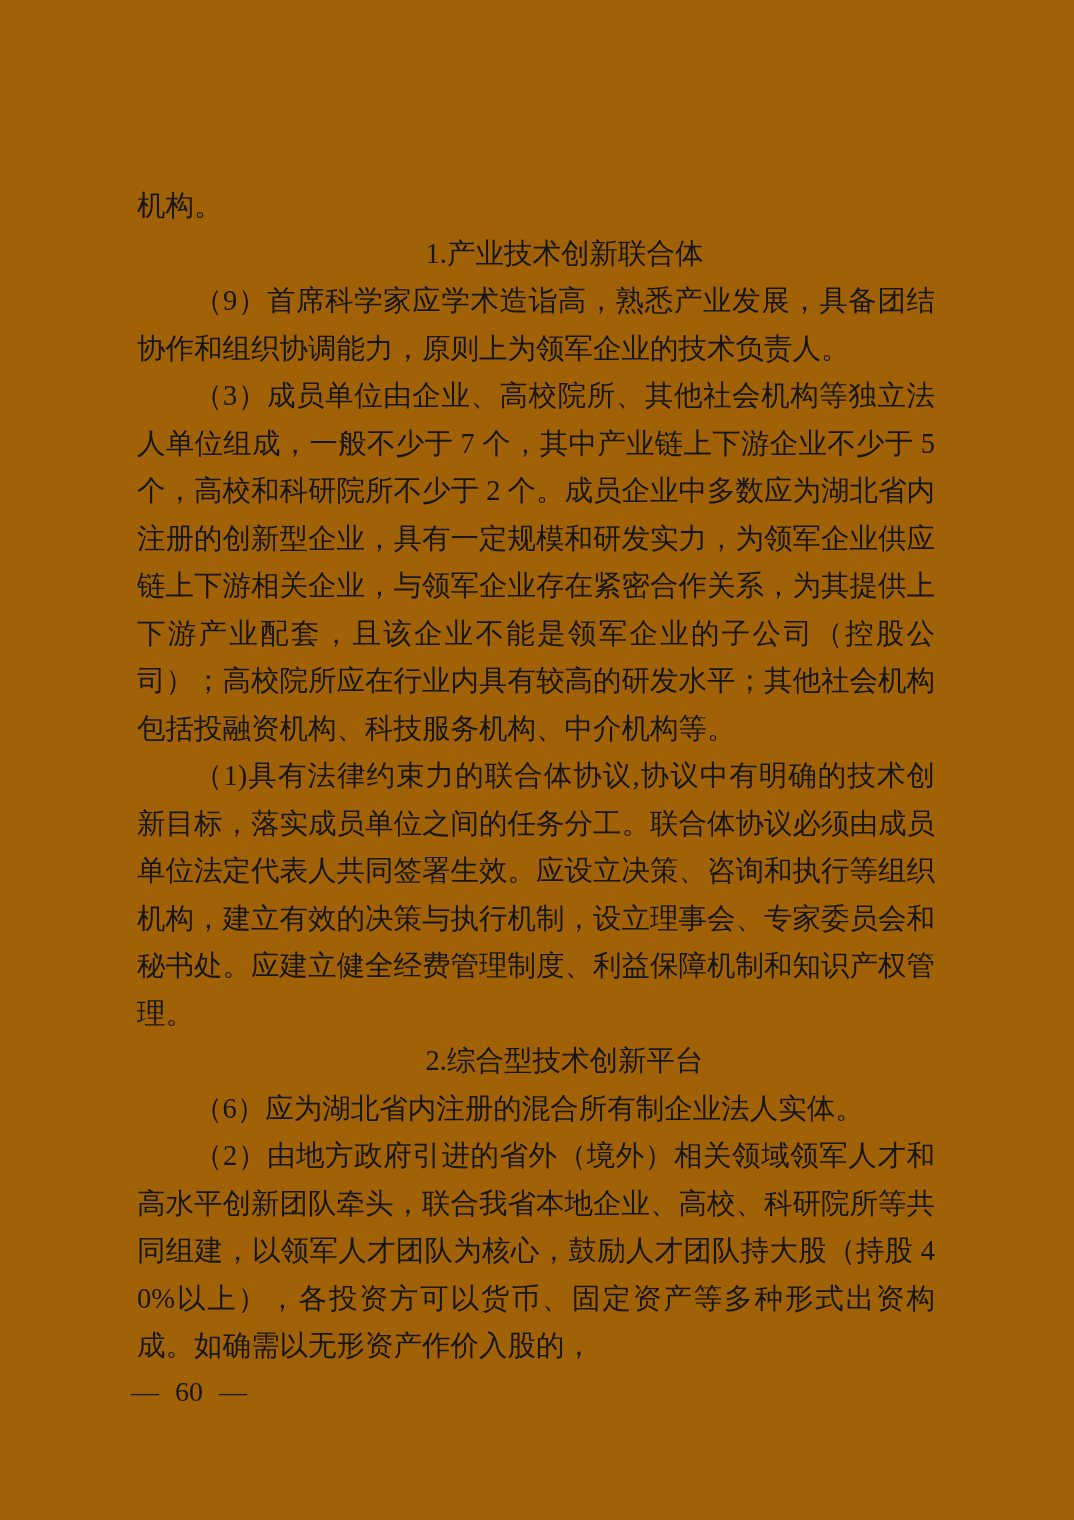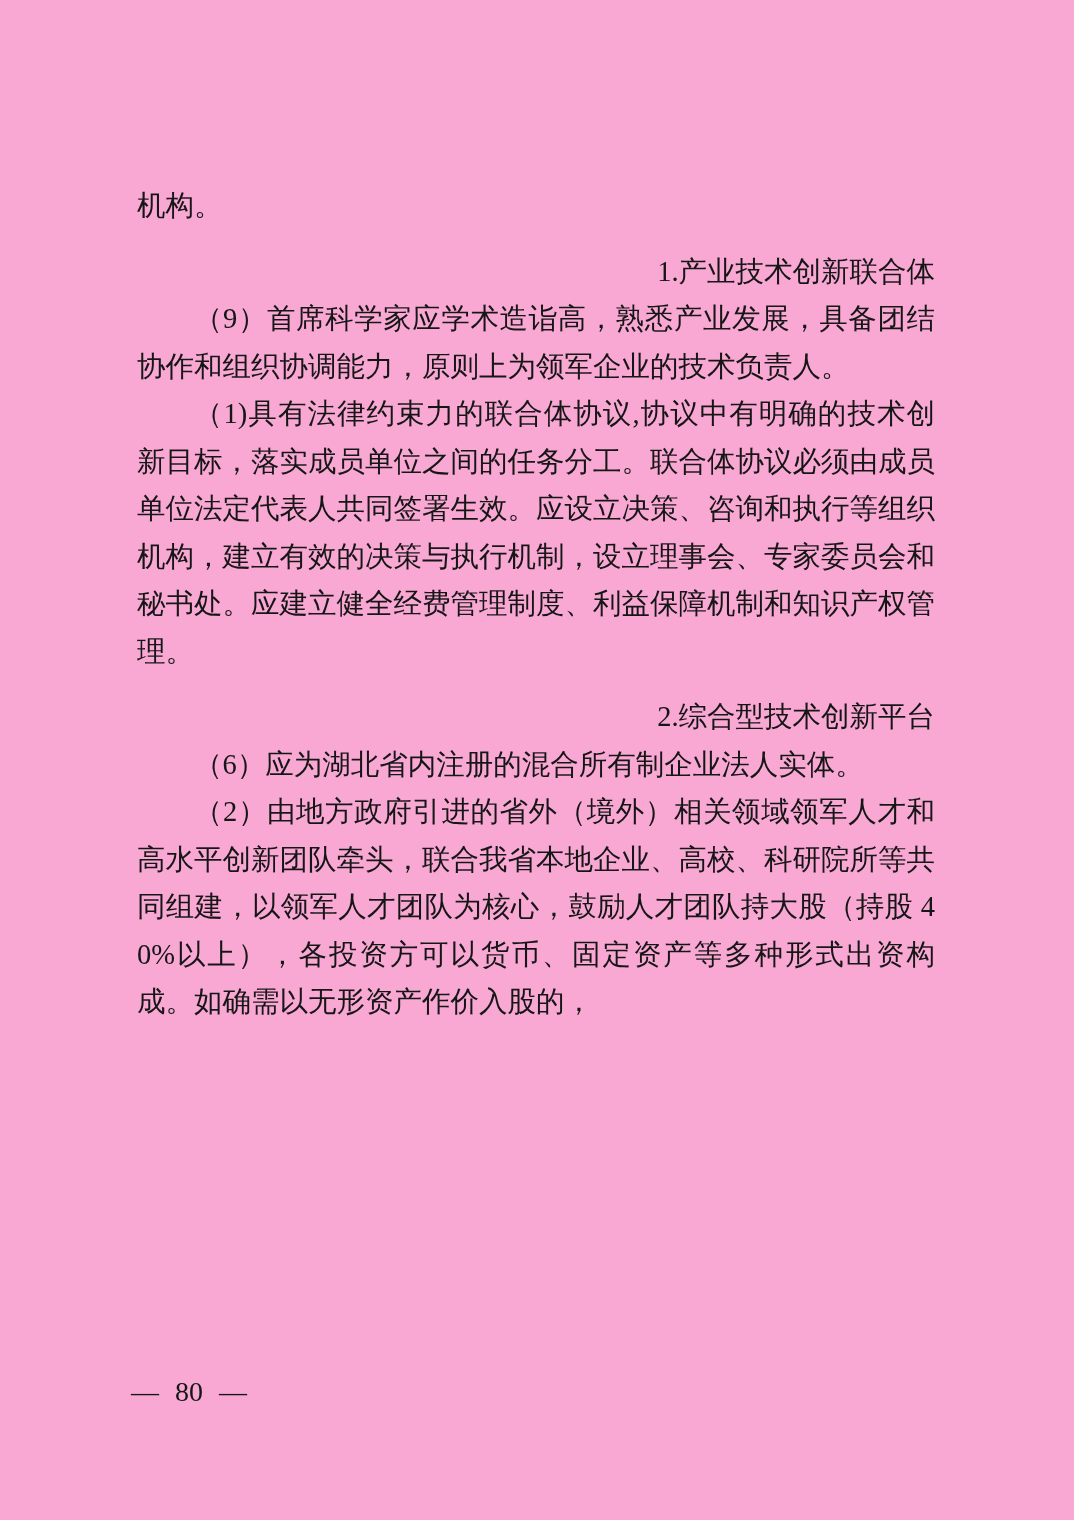--- a/index.html
+++ b/index.html
@@ -11,42 +11,41 @@
     height: 1520px;
     background: #ffffff;
     position: relative;
     overflow: hidden;
     font-family: "Liberation Serif", "DejaVu Serif", serif;
     color: #161616;
   }
   .page {
     position: absolute;
     inset: 0;
-    background: #f9a8d4;
+    background: #a16207;
   }
   .content {
     position: absolute;
     left: 137px;
     top: 182px;
     width: 798px;
   }
   .para {
     margin: 0;
     font-size: 28.5px;
     line-height: 47.5px;
     text-align: justify;
     text-justify: inter-character;
     word-break: break-all;
   }
   .para.indent {
     text-indent: 2em;
   }
   .para.heading {
-    text-align: right;
-    margin-top: 18px;
+    text-align: center;
   }
   .footer {
     position: absolute;
     left: 131px;
     top: 1372px;
     font-size: 28px;
     line-height: 40px;
     display: flex;
     align-items: center;
   }
@@ -58,24 +57,25 @@
   }
 </style>
 </head>
 <body>
 
 <div class="page">
   <div class="content">
     <p class="para">机构。</p>
     <p class="para indent heading">1.产业技术创新联合体</p>
     <p class="para indent">（9）首席科学家应学术造诣高，熟悉产业发展，具备团结协作和组织协调能力，原则上为领军企业的技术负责人。</p>
+    <p class="para indent">（3）成员单位由企业、高校院所、其他社会机构等独立法人单位组成，一般不少于 7 个，其中产业链上下游企业不少于 5 个，高校和科研院所不少于 2 个。成员企业中多数应为湖北省内注册的创新型企业，具有一定规模和研发实力，为领军企业供应链上下游相关企业，与领军企业存在紧密合作关系，为其提供上下游产业配套，且该企业不能是领军企业的子公司（控股公司）；高校院所应在行业内具有较高的研发水平；其他社会机构包括投融资机构、科技服务机构、中介机构等。</p>
     <p class="para indent">（1)具有法律约束力的联合体协议,协议中有明确的技术创新目标，落实成员单位之间的任务分工。联合体协议必须由成员单位法定代表人共同签署生效。应设立决策、咨询和执行等组织机构，建立有效的决策与执行机制，设立理事会、专家委员会和秘书处。应建立健全经费管理制度、利益保障机制和知识产权管理。</p>
     <p class="para indent heading">2.综合型技术创新平台</p>
     <p class="para indent">（6）应为湖北省内注册的混合所有制企业法人实体。</p>
     <p class="para indent">（2）由地方政府引进的省外（境外）相关领域领军人才和高水平创新团队牵头，联合我省本地企业、高校、科研院所等共同组建，以领军人才团队为核心，鼓励人才团队持大股（持股 40%以上），各投资方可以货币、固定资产等多种形式出资构成。如确需以无形资产作价入股的，</p>
   </div>
 
   <div class="footer">
     <span class="dash">—</span>
-    <span class="pagenum">80</span>
+    <span class="pagenum">60</span>
     <span class="dash">—</span>
   </div>
 </div>
 
 </body></html>

